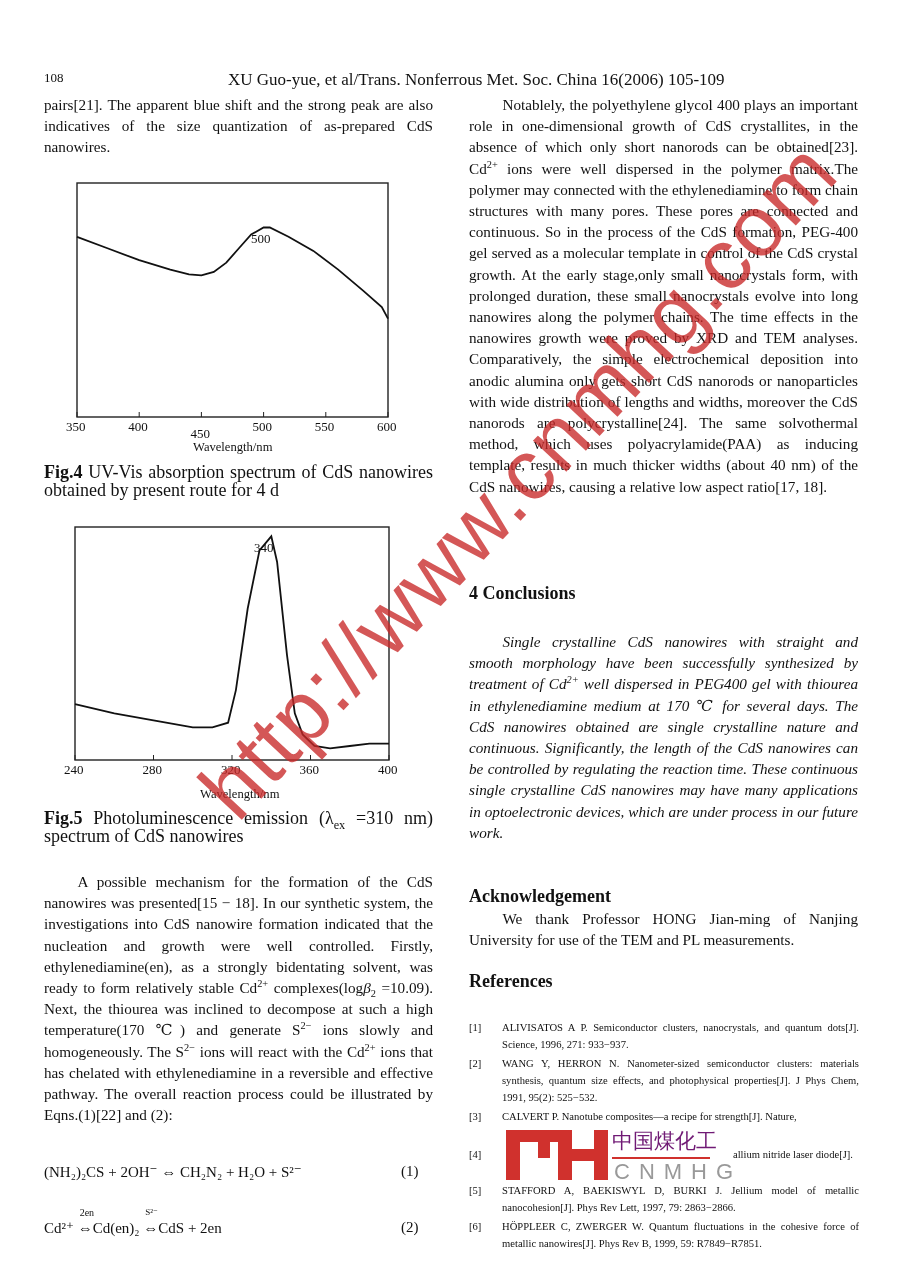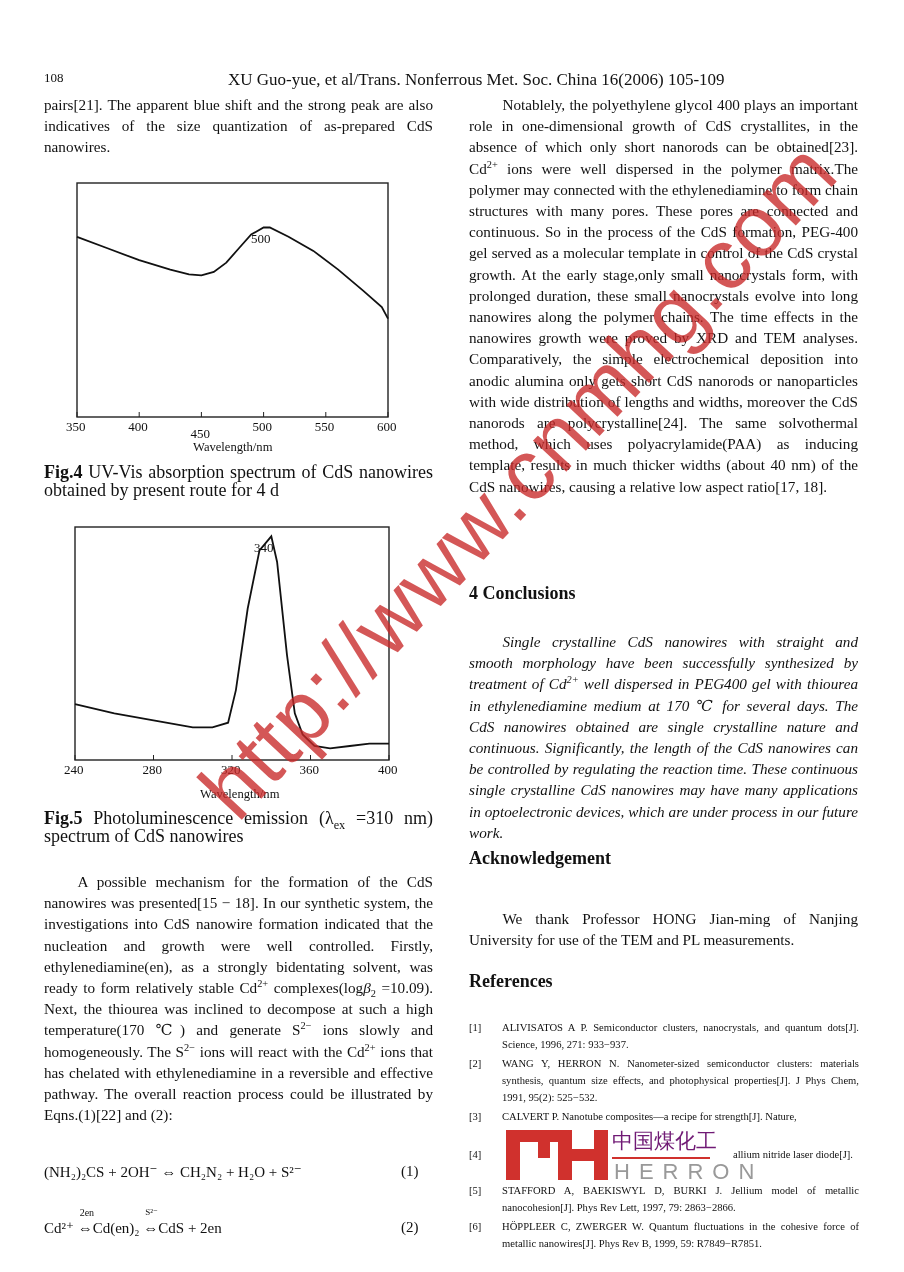--- a/index.html
+++ b/index.html
@@ -108,21 +108,21 @@
 
 <div class="col right-col" style="top:94px;">
   <p class="indent"><span>Notablely, the polyethylene glycol 400 plays an important role in one-dimensional growth of CdS crystallites, in the absence of which only short nanorods can be obtained[23]. Cd</span><sup>2+</sup><span> ions were well dispersed in the polymer matrix.The polymer may connected with the ethylenediamine to form chain structures with many pores. These pores are connected and continuous. So in the process of the CdS formation, PEG-400 gel served as a molecular template in control of the CdS crystal growth. At the early stage,only small nanocrystals form, with prolonged duration, these small nanocrystals evolve into long nanowires along the polymer chains. The time effects in the nanowires growth were proved by XRD and TEM analyses. Comparatively, the simple electrochemical deposition into anodic alumina only gets short CdS nanorods or nanoparticles with wide distribution of lengths and widths, moreover the CdS nanorods are polycrystalline[24]. The same solvothermal method, which uses polyacrylamide(PAA) as inducing template, results in much thicker widths (about 40 nm) of the CdS nanowires, causing a relative low aspect ratio[17, 18].</span></p>
 </div>
 
 <div class="abs sec-head" style="left:469px;top:583px;text-align:right;">4 Conclusions</div>
 <div class="col right-col" style="top:631px;font-style:italic;">
   <p class="indent"><span>Single crystalline CdS nanowires with straight and smooth morphology have been successfully synthesized by treatment of Cd</span><sup>2+</sup><span> well dispersed in PEG400 gel with thiourea in ethylenediamine medium at 170 ℃ for several days. The CdS nanowires obtained are single crystalline nature and continuous. Significantly, the length of the CdS nanowires can be controlled by regulating the reaction time. These continuous single crystalline CdS nanowires may have many applications in optoelectronic devices, which are under process in our future work.</span></p>
 </div>
 
-<div class="abs sec-head" style="left:469px;top:848px;text-align:center;">Acknowledgement</div>
+<div class="abs sec-head" style="left:469px;top:886px;text-align:center;">Acknowledgement</div>
 <div class="col right-col" style="top:908px;">
   <p class="indent">We thank Professor HONG Jian-ming of Nanjing University for use of the TEM and PL measurements.</p>
 </div>
 
 <div class="abs sec-head" style="left:469px;top:971px;">References</div>
 
 <div class="ref" style="top:1019px;">
     <span class="num">[1]</span>
     <div class="txt">ALIVISATOS A P. Semiconductor clusters, nanocrystals, and quantum dots[J]. Science, 1996, 271: 933−937.</div>
   </div>
@@ -155,14 +155,14 @@
       <rect x="6" y="3" width="14" height="50"></rect>
       <rect x="6" y="3" width="60" height="12"></rect>
       <rect x="38" y="3" width="12" height="28"></rect>
       <rect x="58" y="3" width="14" height="50"></rect>
       <rect x="58" y="22" width="50" height="12"></rect>
       <rect x="94" y="3" width="14" height="50"></rect>
     </g>
     <line x1="112" y1="31" x2="210" y2="31" stroke="#d0312d" stroke-width="2"></line>
   </svg>
   <div style="position:absolute;left:112px;top:0;font-family:'DejaVu Sans',sans-serif;font-size:21px;color:#701a75;letter-spacing:0;">中国煤化工</div>
-  <div style="position:absolute;left:114px;top:32px;font-family:'Liberation Sans',sans-serif;font-size:22px;color:#999;letter-spacing:9px;background:#fff;">HERRON</div>
+  <div style="position:absolute;left:114px;top:32px;font-family:'Liberation Sans',sans-serif;font-size:22px;color:#999;letter-spacing:9px;background:#fff;">CNMHG</div>
 </div>
 
 </body></html>

